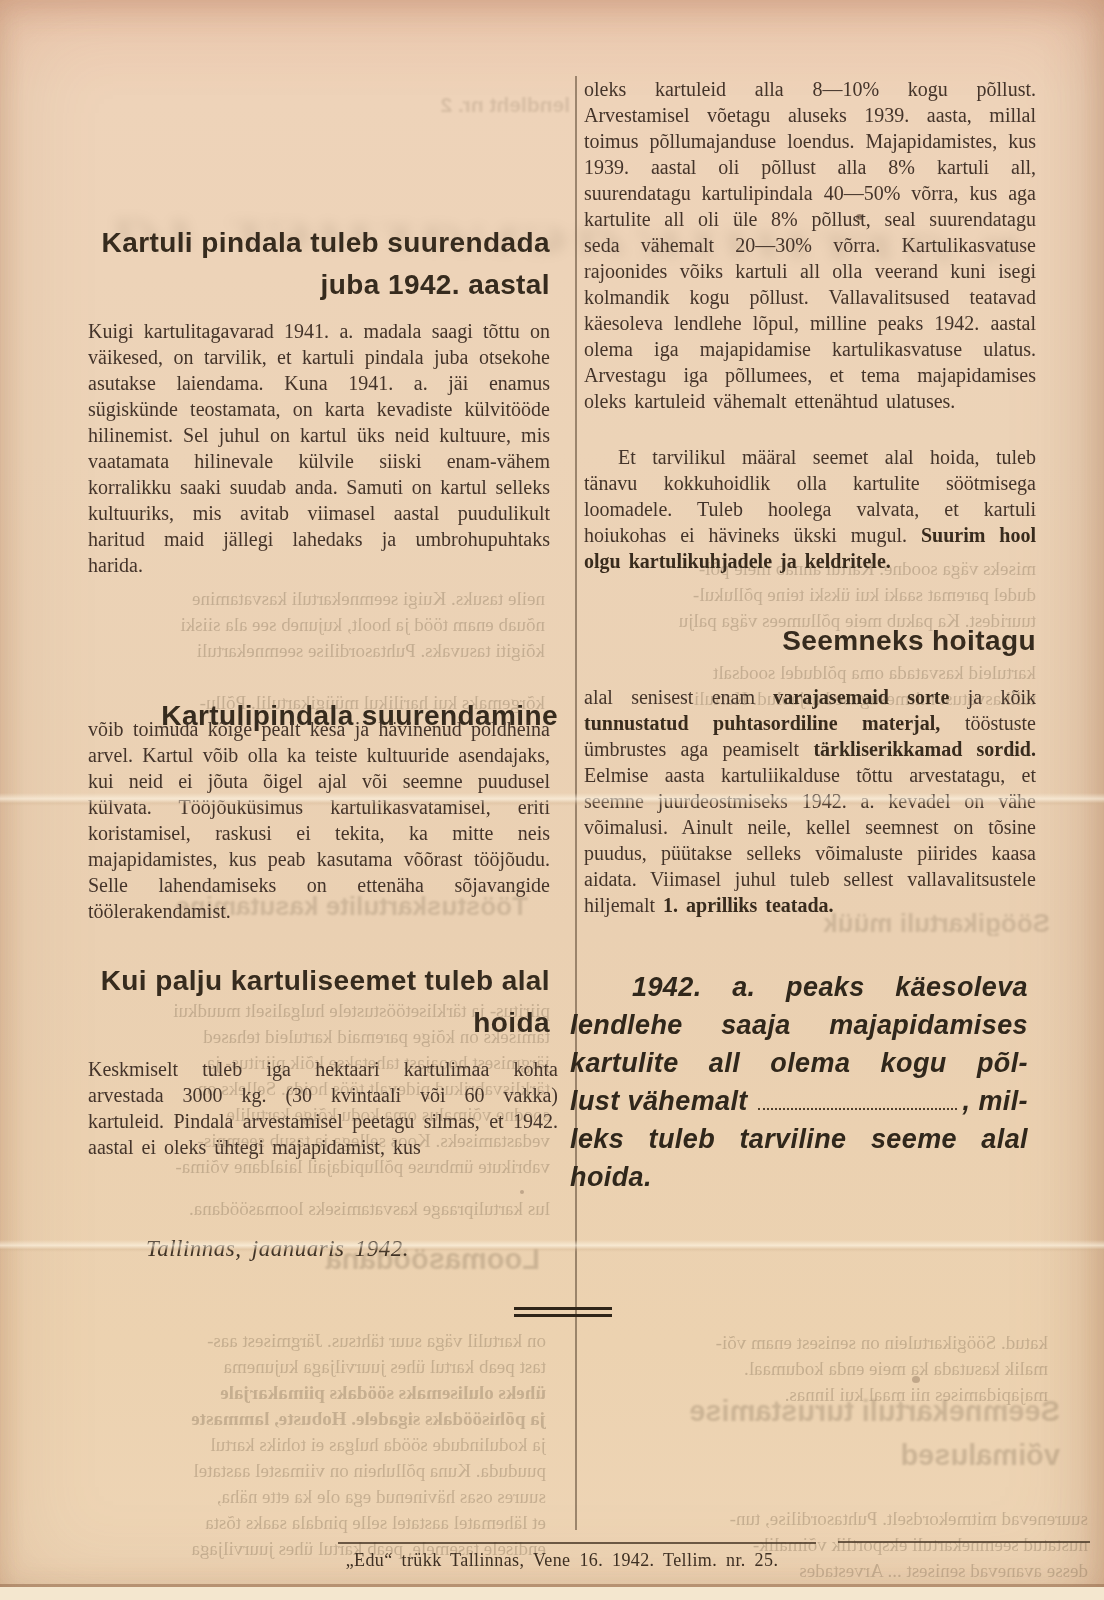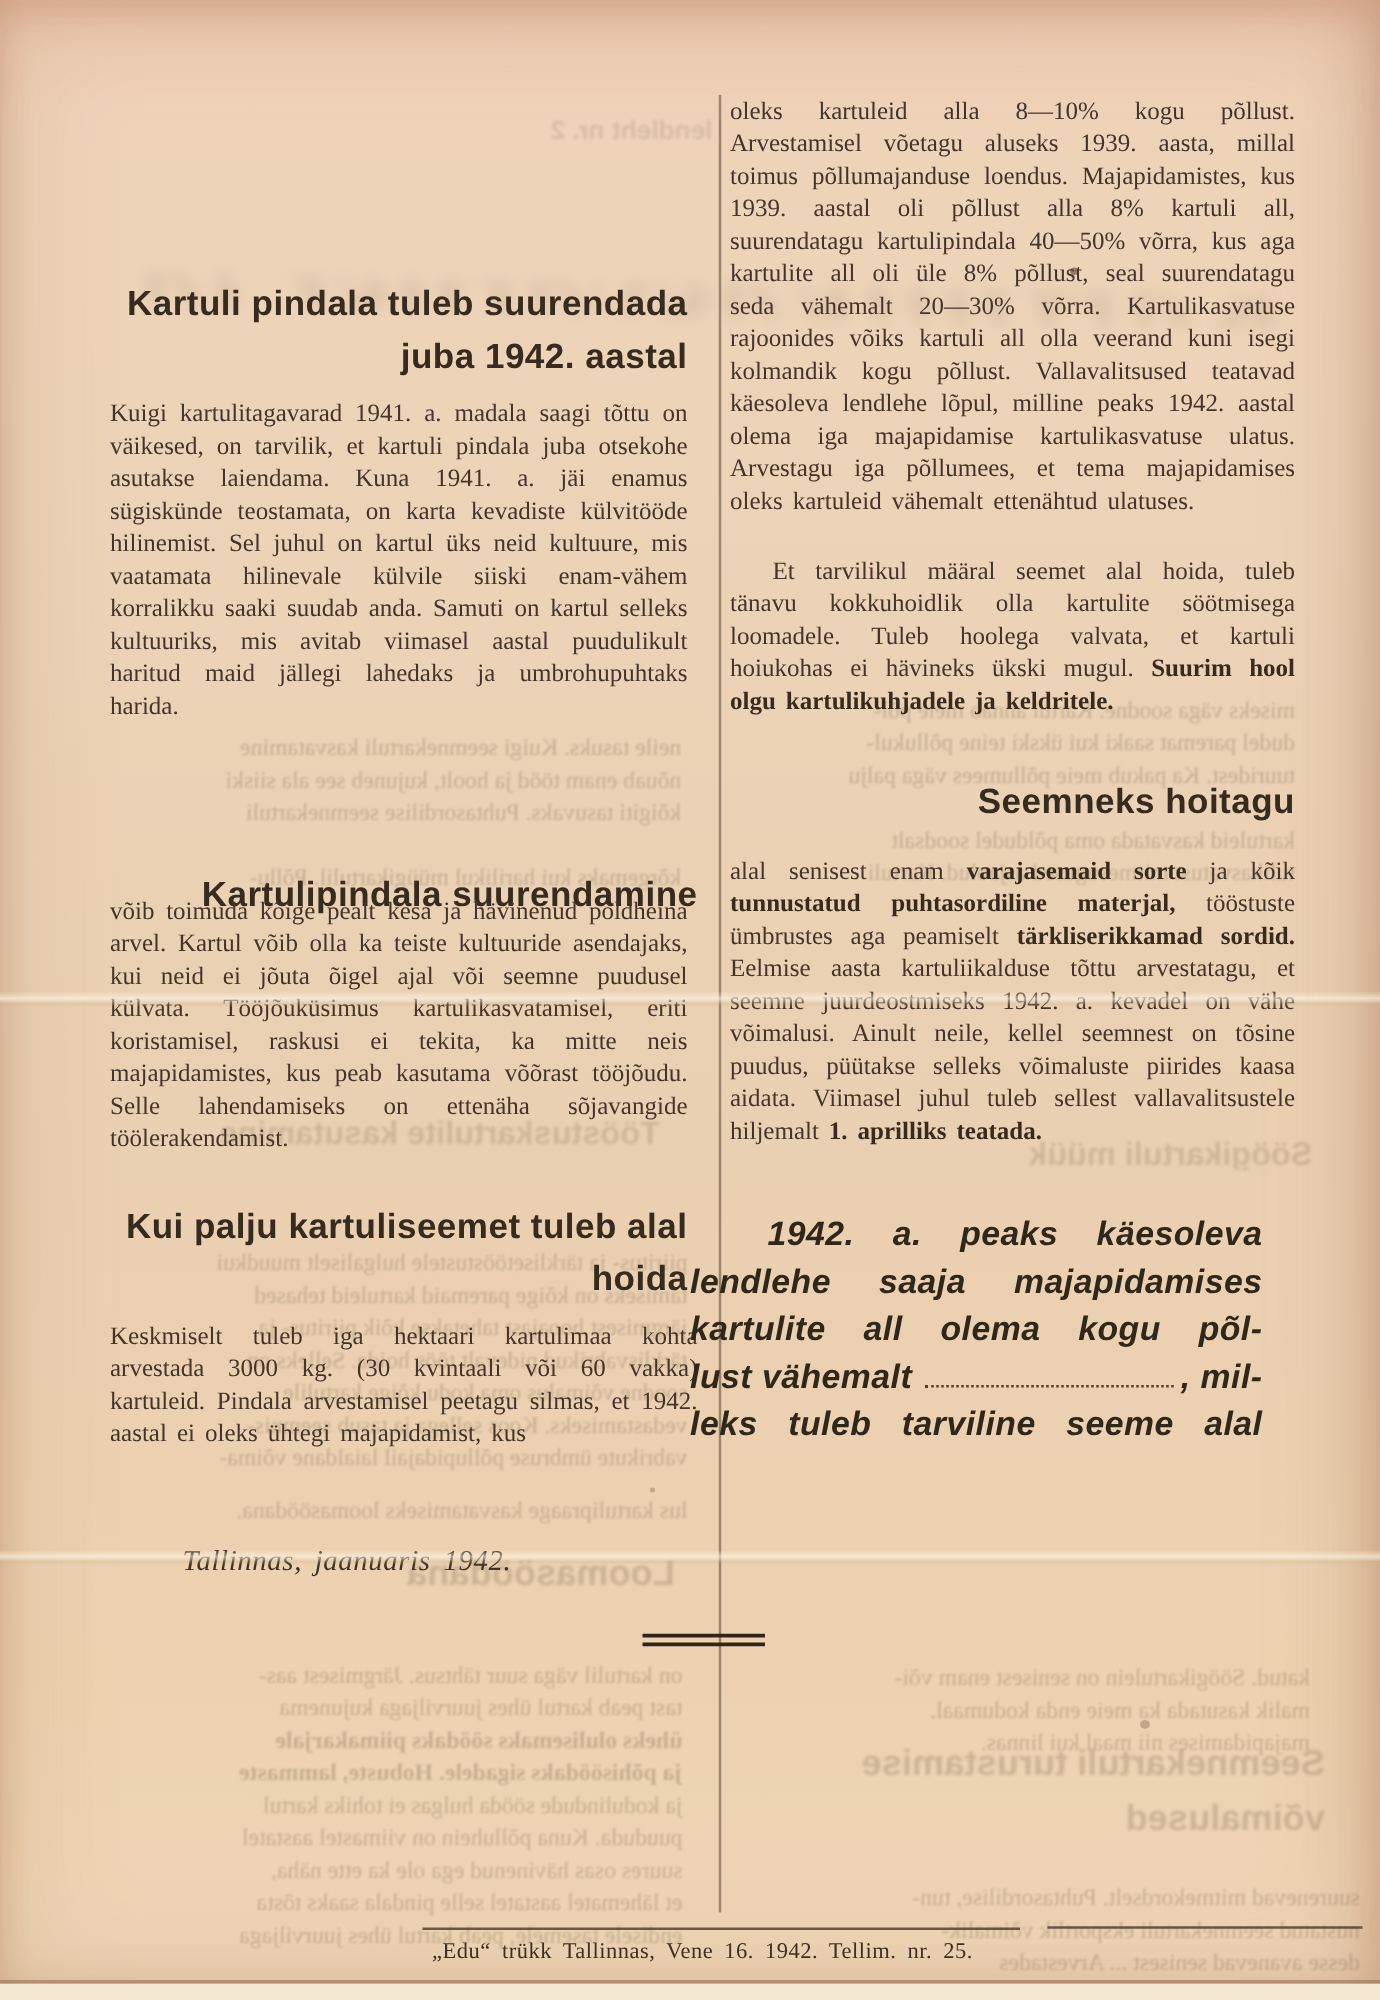--- a/index.html
+++ b/index.html
@@ -112,30 +112,31 @@
   <div class="abs h-sans z2" style="left:584px;top:620px;width:452px;">Seemneks hoitagu</div>
 
   <div class="abs body-text indent z2" style="left:584px;top:444px;width:452px;">
     <span>Et tarvilikul määral seemet alal hoida, tuleb tänavu kokkuhoidlik olla kartulite söötmisega loomadele. Tuleb hoolega valvata, et kartuli hoiukohas ei hävineks ükski mugul. </span><b>Suurim hool olgu kartulikuhjadele ja keldritele.</b>
   </div>
 
   <div class="abs body-text z2" style="left:584px;top:684px;width:452px;">
     <span>alal senisest enam </span><b>varajasemaid sorte</b><span> ja kõik </span><b>tunnustatud puhtasordiline materjal,</b><span> tööstuste ümbrustes aga peamiselt </span><b>tärkliserikkamad sordid.</b><span> Eelmise aasta kartuliikalduse tõttu arvestatagu, et seemne juurdeostmiseks 1942. a. kevadel on vähe võimalusi. Ainult neile, kellel seemnest on tõsine puudus, püütakse selleks võimaluste piirides kaasa aidata. Viimasel juhul tuleb sellest vallavalitsustele hiljemalt </span><b>1. aprilliks teatada.</b>
   </div>
 
-  <div class="abs notice z2" style="left:552px;top:968px;width:458px;">
+  <div class="abs notice z2" style="left:570px;top:968px;width:458px;">
     <div class="notice-line notice-first">1942. a. peaks käesoleva</div>
     <div class="notice-line">lendlehe saaja majapidamises</div>
     <div class="notice-line">kartulite all olema kogu põl-</div>
     <div class="notice-l4">
       <span>lust vähemalt</span>
       <span class="fill-blank"></span>
       <span>, mil-</span>
     </div>
     <div class="notice-line">leks tuleb tarviline seeme alal</div>
+    <div>hoida.</div>
   </div>
 
   <div class="abs rule z2" style="left:514px;top:1307px;width:98px;height:3px;"></div>
   <div class="abs rule z2" style="left:514px;top:1314px;width:98px;height:3px;"></div>
 
   <div class="abs z2" style="left:338px;top:1542px;width:478px;height:2px;background:rgba(75,58,40,.8);"></div>
   <div class="abs z2" style="left:838px;top:1541px;width:252px;height:2px;background:rgba(75,58,40,.8);"></div>
 
   <div class="abs footer-text z2" style="left:212px;top:1550px;width:700px;">„Edu“ trükk Tallinnas, Vene 16.  1942.  Tellim. nr. 25.</div>
 

